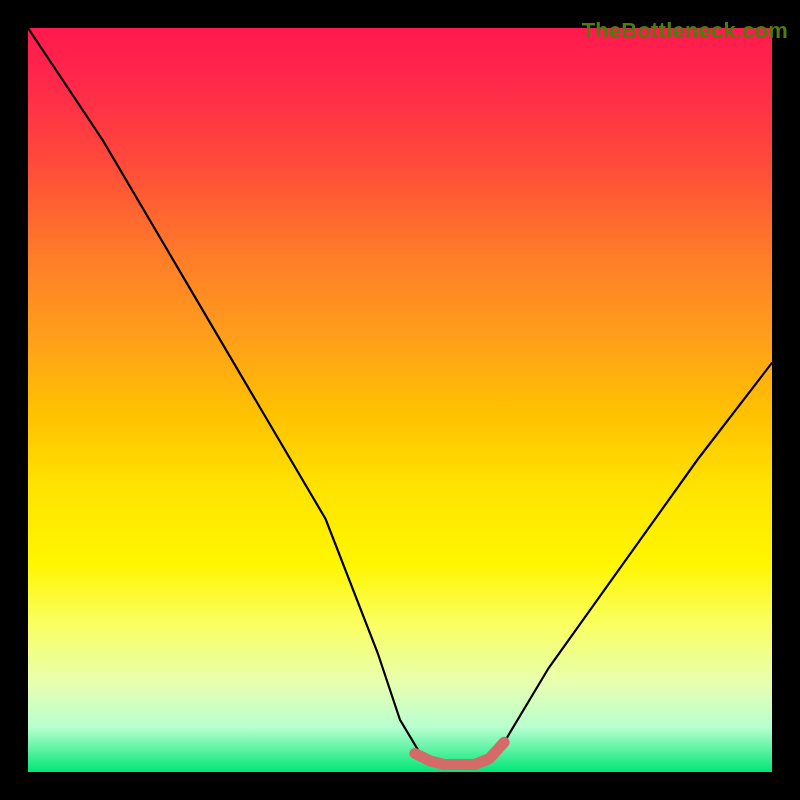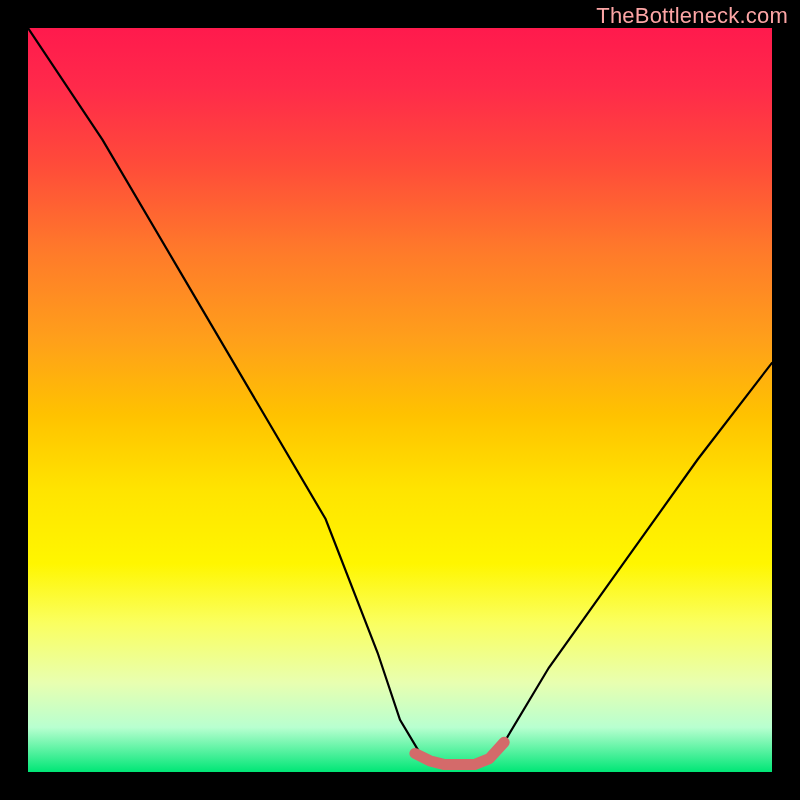--- a/index.html
+++ b/index.html
@@ -26,26 +26,26 @@
       #ffe400 62%,
       #fff600 72%,
       #faff60 80%,
       #e8ffb0 88%,
       #b8ffd0 94%,
       #00e676 100%
     );
   }
   .watermark {
     position: absolute;
-    top: 3px;
+    top: 18px;
     right: 12px;
     font-family: Arial, Helvetica, sans-serif;
     font-size: 22px;
-    font-weight: 400;
-    color: #fca5a5;
+    font-weight: 700;
+    color: #4d7c0f;
     letter-spacing: 0.2px;
   }
   svg.curve {
     position: absolute;
     left: 0; top: 0;
     width: 744px;
     height: 744px;
   }
 </style>
 </head>

